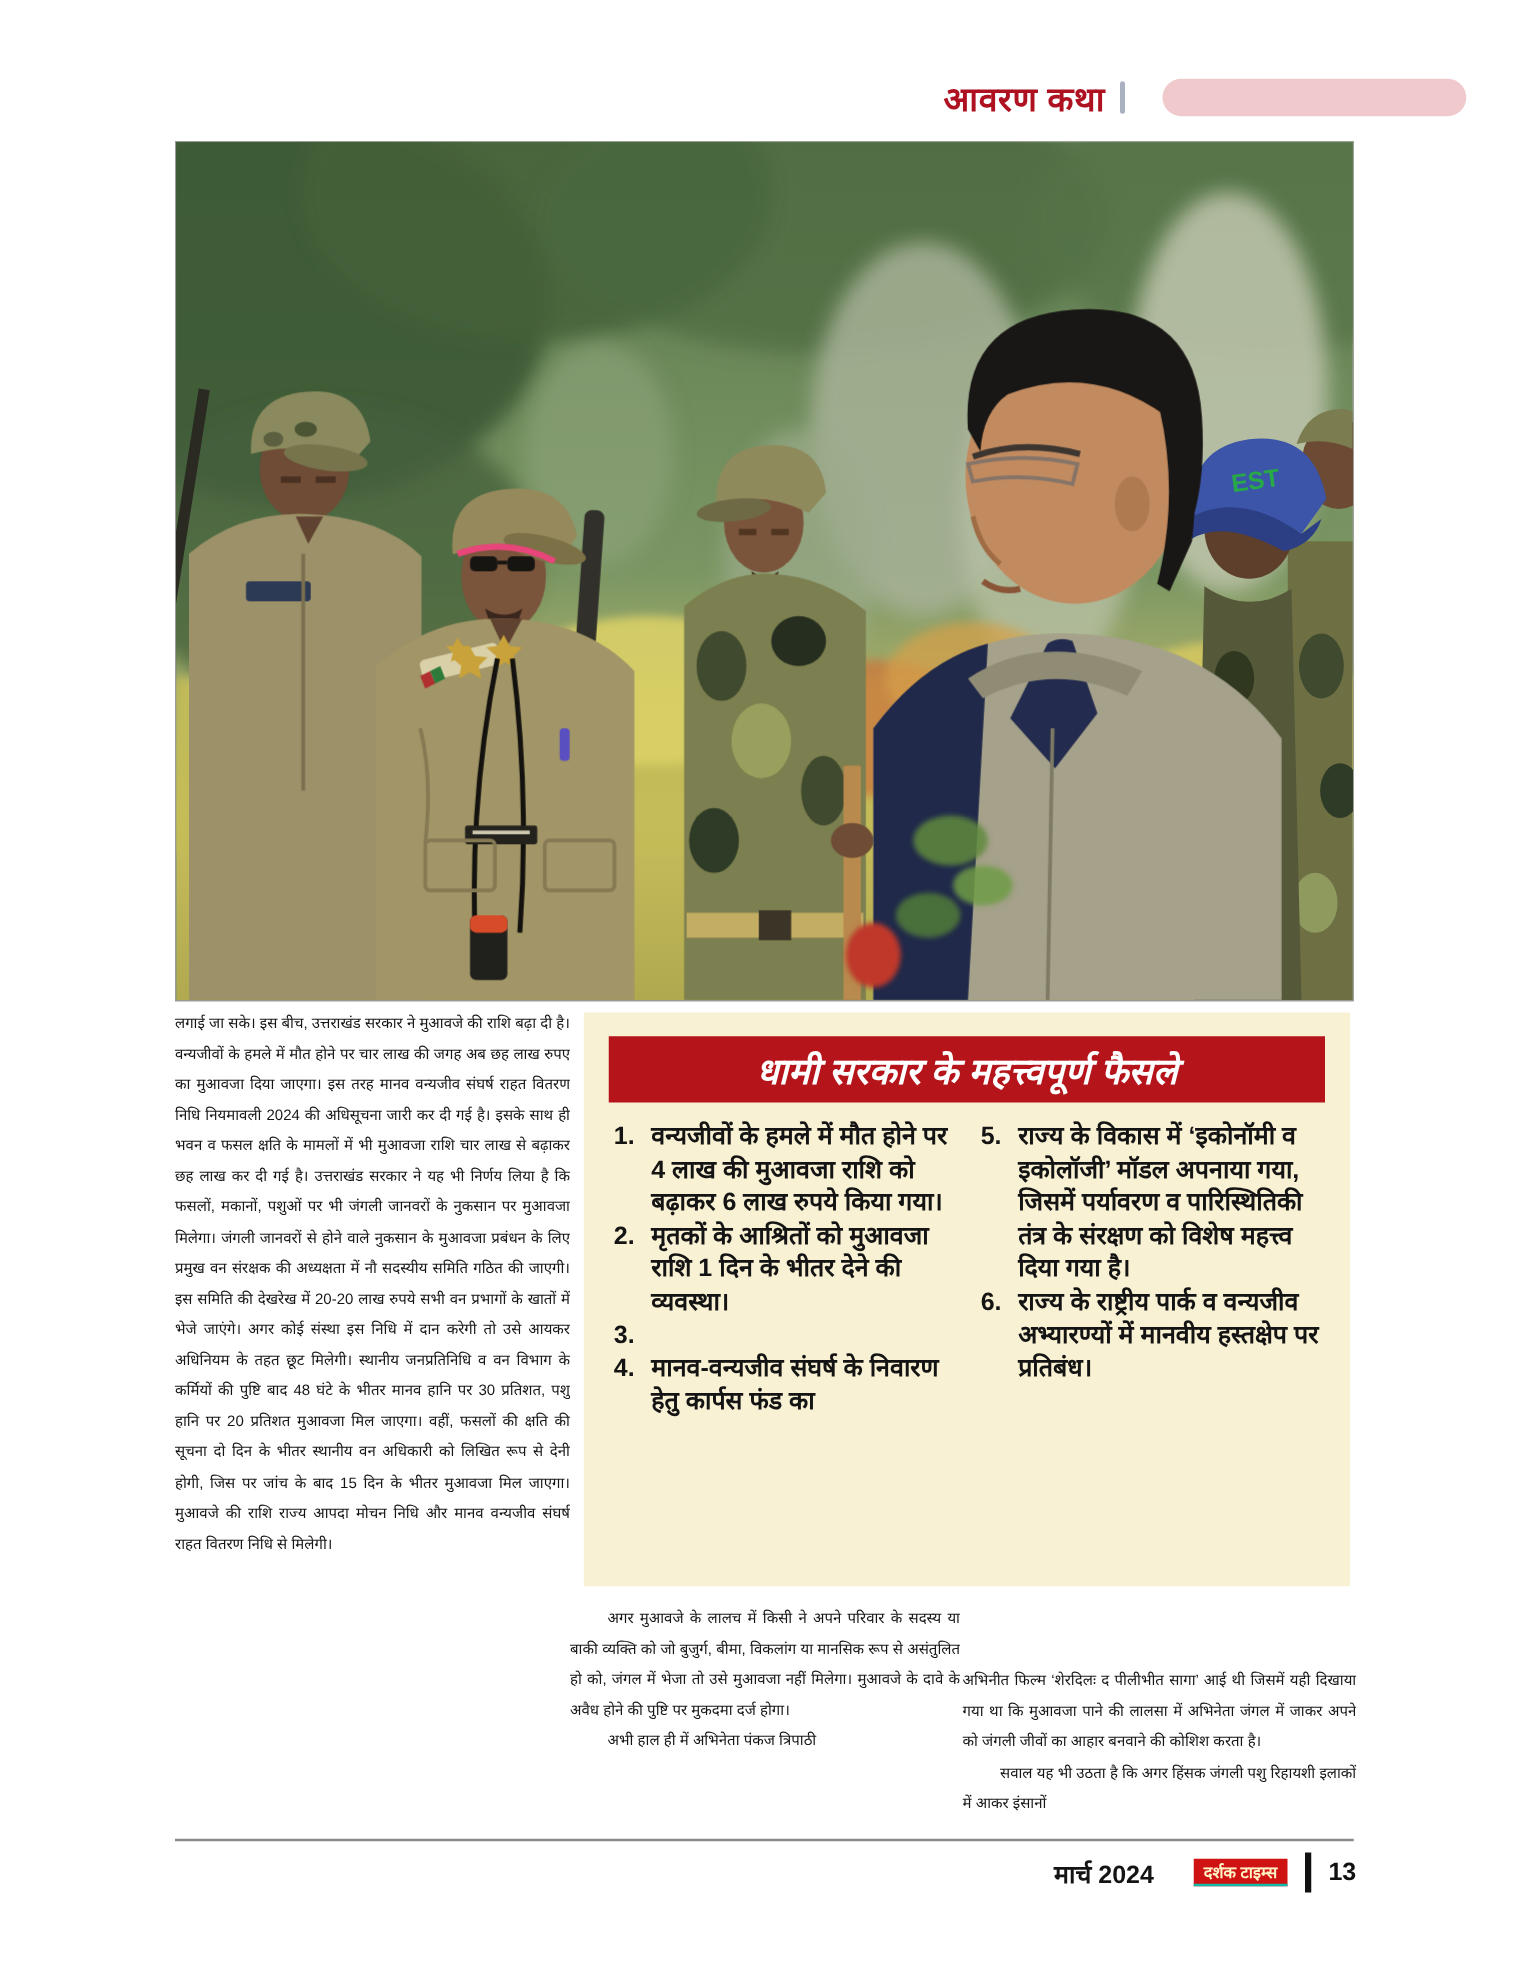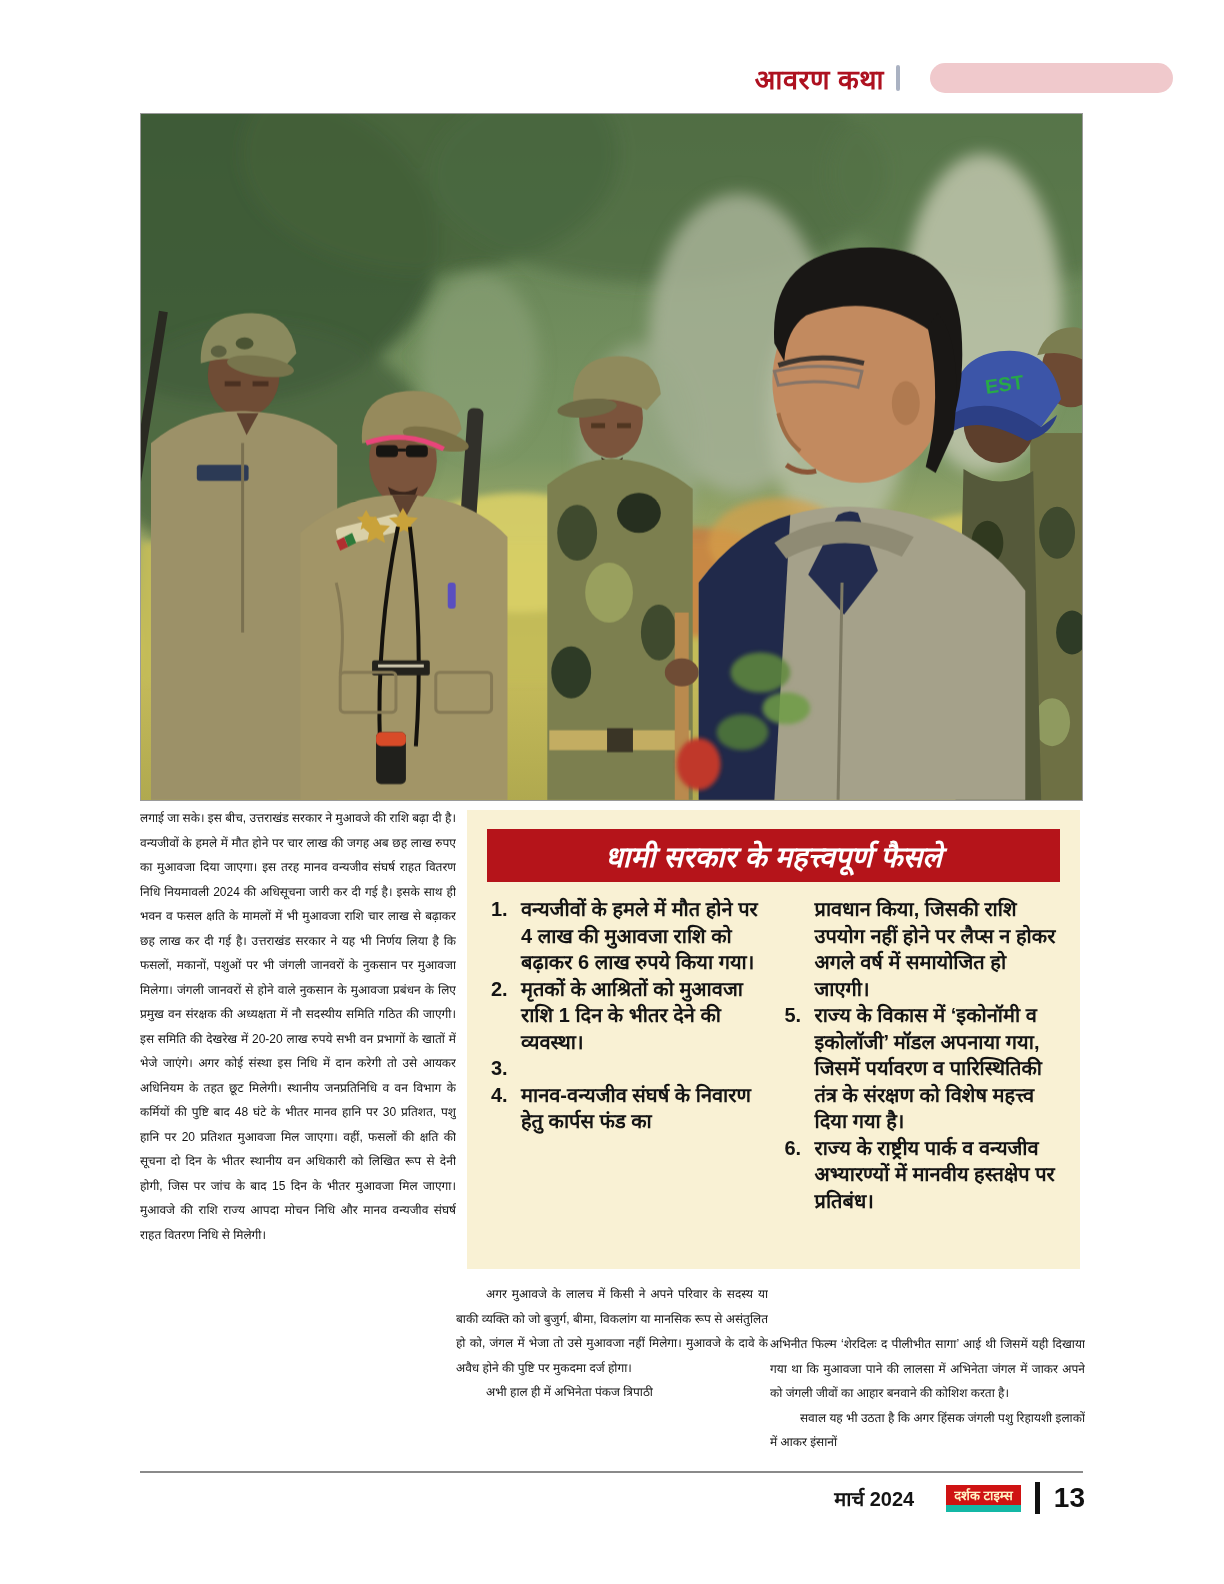--- a/index.html
+++ b/index.html
@@ -64,24 +64,24 @@
 
   
   .footer-rule{position:absolute;left:140px;top:1471px;width:943px;height:2px;background:#8a8a8a;}
   .footer-row{
     position:absolute;top:1480px;left:140px;width:945px;height:36px;
     display:flex;align-items:center;justify-content:flex-end;gap:14px;
   }
   .footer-date{font-size:20px;font-weight:bold;color:#141414;margin-right:18px;}
   .footer-logo{
     background:#cf1313;color:#fff3c4;font-size:13px;font-weight:bold;
-    padding:3px 8px 2px 8px;border-bottom:7px solid #14b8a6;line-height:15px;
+    padding:3px 8px 2px 8px;border-bottom:2px solid #14b8a6;line-height:15px;
   }
   .footer-bar{width:5px;height:32px;background:#111;}
-  .footer-page{font-size:28px;font-weight:bold;color:#111;}
+  .footer-page{font-size:20px;font-weight:bold;color:#111;}
 </style>
 </head>
 <body>
 
 <div id="page">
 
   <div class="header-row">
     <span class="section-label">आवरण कथा</span>
     <span class="header-divider"></span>
     <span class="header-pill"></span>
@@ -269,24 +269,20 @@
         <div class="decision-item">
           <span class="num">3.</span>
         </div>
         <div class="decision-item">
           <span class="num">4.</span>
           <span class="txt">मानव-वन्यजीव संघर्ष के निवारण हेतु कार्पस फंड का</span>
         </div>
       </div>
       <div class="decisions-col">
         <div class="decision-item">
-          <span class="num"></span>
-          <span class="txt">प्रावधान किया, जिसकी राशि उपयोग नहीं होने पर लैप्स न होकर अगले वर्ष में समायोजित हो जाएगी।</span>
-        </div>
-        <div class="decision-item">
           <span class="num">5.</span>
           <span class="txt">राज्य के विकास में ‘इकोनॉमी व इकोलॉजी’ मॉडल अपनाया गया, जिसमें पर्यावरण व पारिस्थितिकी तंत्र के संरक्षण को विशेष महत्त्व दिया गया है।</span>
         </div>
         <div class="decision-item">
           <span class="num">6.</span>
           <span class="txt">राज्य के राष्ट्रीय पार्क व वन्यजीव अभ्यारण्यों में मानवीय हस्तक्षेप पर प्रतिबंध।</span>
         </div>
       </div>
     </div>
   </div>

